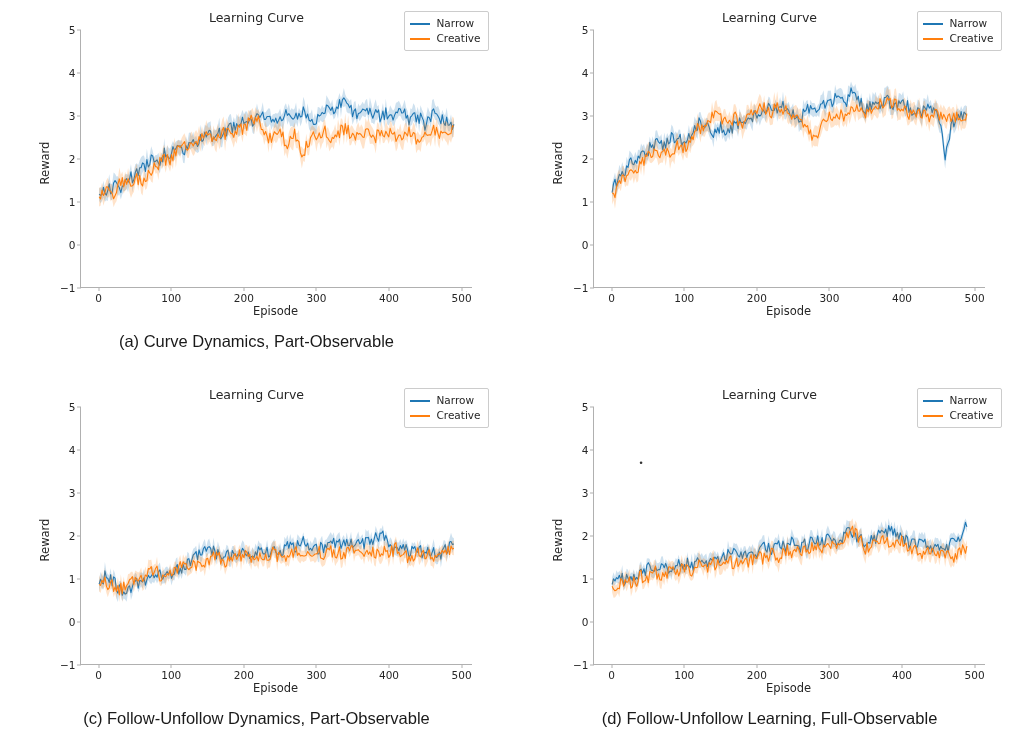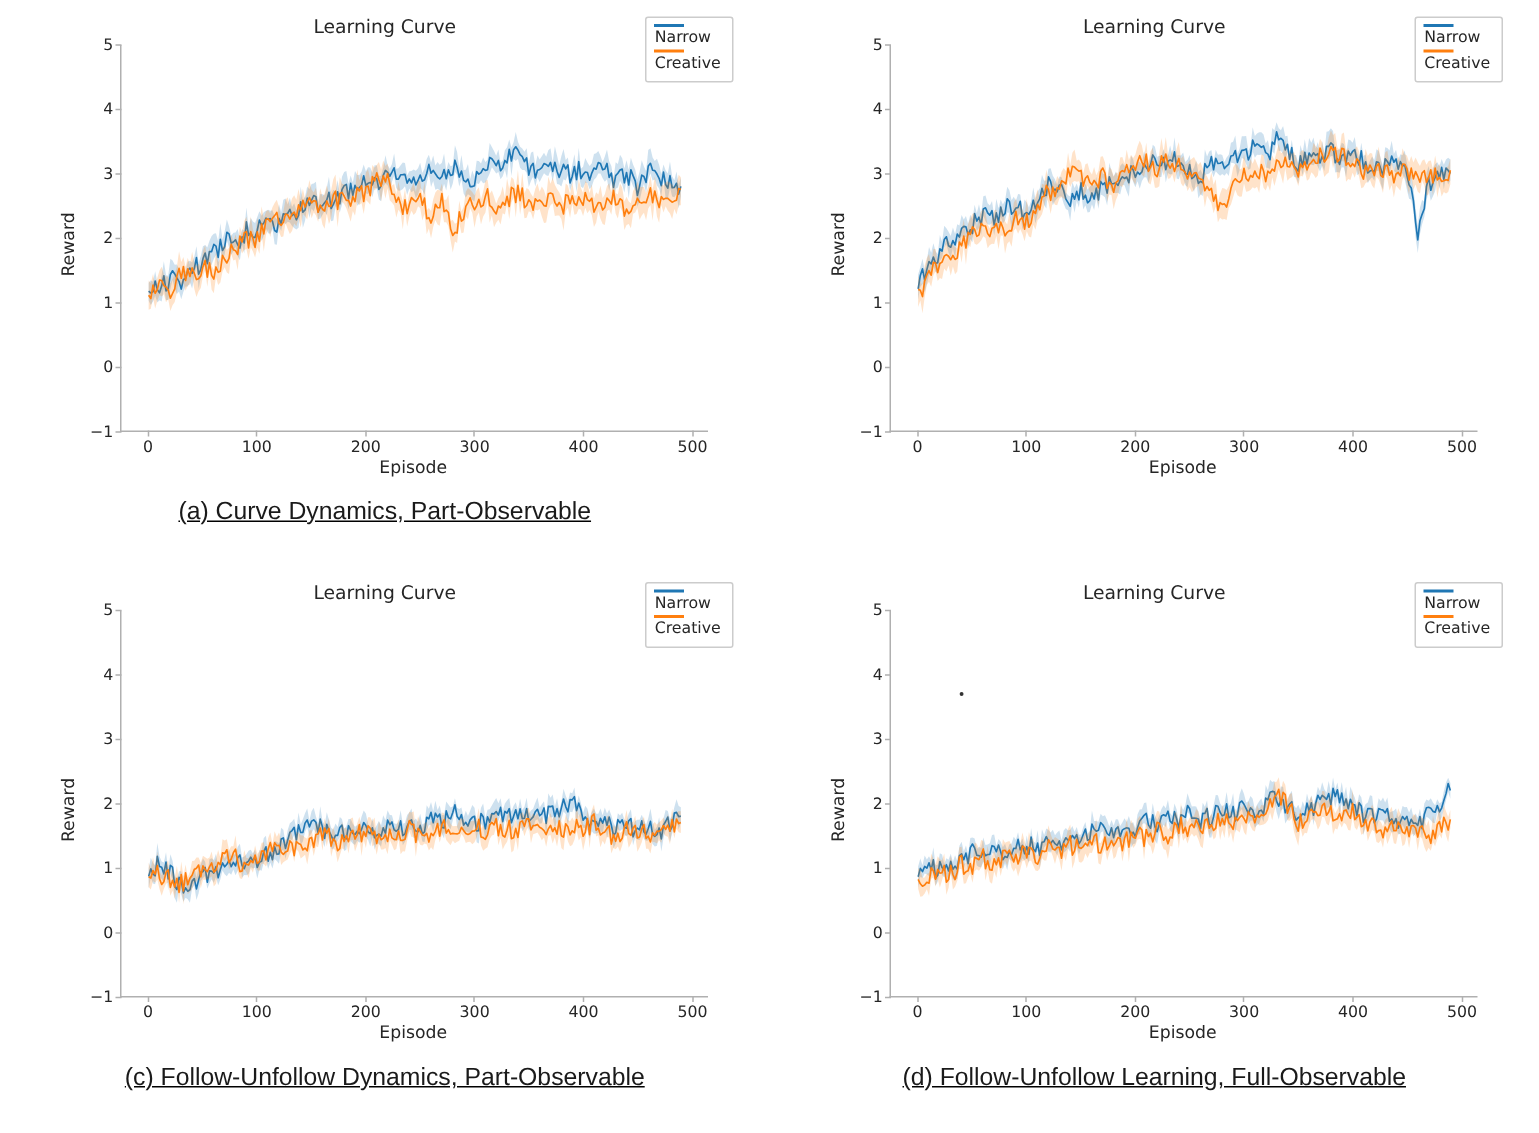--- a/index.html
+++ b/index.html
@@ -13,21 +13,20 @@
     font-family: "DejaVu Sans", sans-serif;
     color: #000000;
     overflow: hidden;
   }
   .figure-grid {
     display: grid;
     grid-template-columns: 513px 513px;
     grid-template-rows: 377px 378px;
     width: 1026px;
     height: 755px;
-    text-decoration: underline;
   }
   .panel {
     position: relative;
     display: flex;
     flex-direction: column;
     align-items: center;
   }
   .plot-wrap {
     position: relative;
     width: 470px;
@@ -114,22 +113,22 @@
     border: 1px solid #cccccc;
     background: rgba(255,255,255,0.88);
     border-radius: 2px;
     padding: 4px 7px 4px 5px;
     font-size: 10.5px;
     line-height: 15px;
     color: #262626;
   }
   .legend-row {
     display: flex;
+    align-items: center;
     white-space: nowrap;
-    flex-direction: column;
   }
   .legend-swatch {
     display: inline-block;
     width: 20px;
     height: 2px;
     margin-right: 6px;
     flex: 0 0 auto;
   }
   .caption {
     margin-top: 14px;

